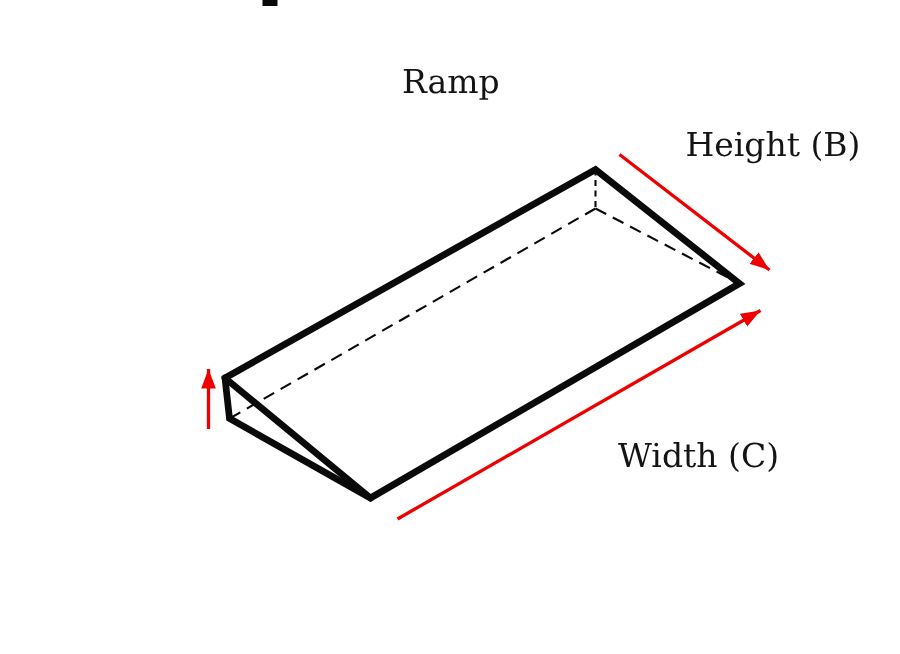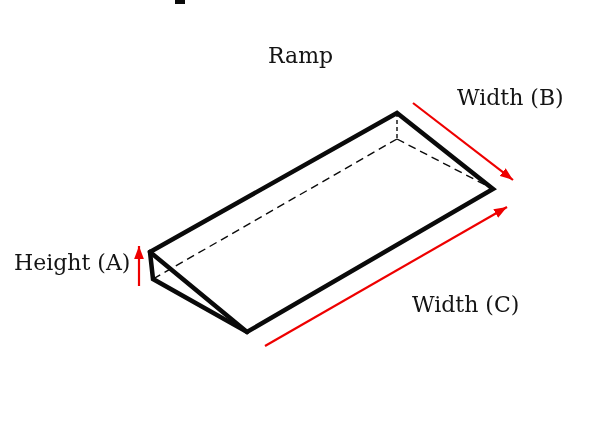--- a/index.html
+++ b/index.html
@@ -48,18 +48,17 @@
 
     <path d="M150,252 L247,332" fill="none" stroke="#0a0a0a" stroke-width="4.5" stroke-linecap="round"></path>
 
     <line x1="139" y1="286" x2="139" y2="246" stroke="#ee0000" stroke-width="2.2" marker-end="url(#arrowhead)"></line>
     <line x1="413" y1="103" x2="513" y2="180" stroke="#ee0000" stroke-width="2.2" marker-end="url(#arrowhead)"></line>
     <line x1="265" y1="346" x2="507" y2="207" stroke="#ee0000" stroke-width="2.2" marker-end="url(#arrowhead)"></line>
   </svg>
 
   <span class="lbl" style="left:268px;top:44px;">Ramp</span>
 
-  <span class="lbl" style="left:457px;top:86px;">Width (B)</span>
+  <span class="lbl" style="left:457px;top:86px;">Height (B)</span>
 
-  <span class="lbl" style="left:14px;top:251px;">Height (A)</span>
 
   <span class="lbl" style="left:387px;top:293px;margin-left:25px;">Width (C)</span>
 </div>
 
 </body></html>

